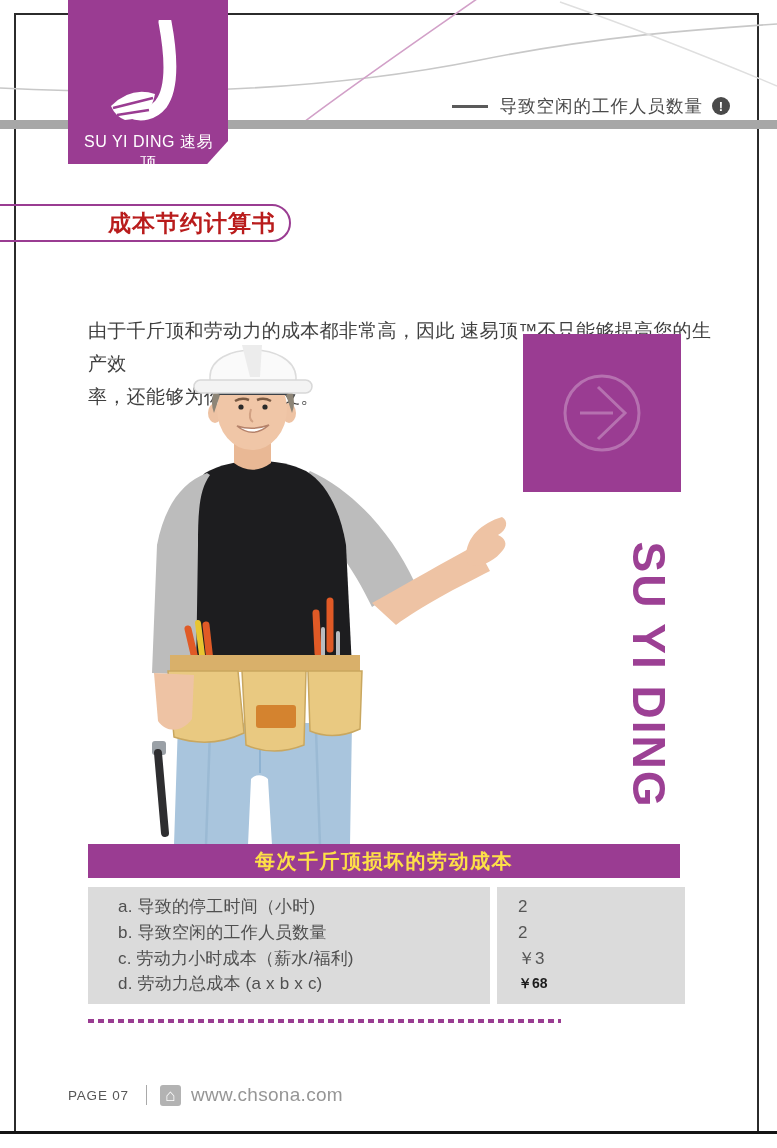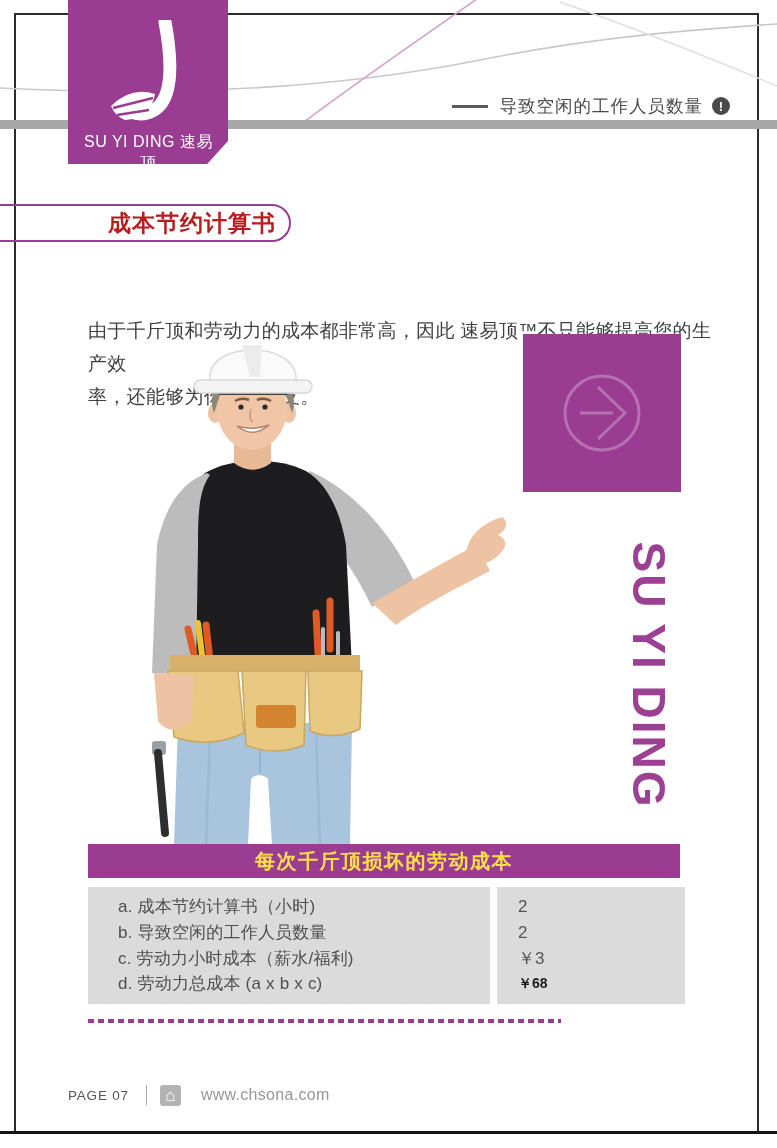--- a/index.html
+++ b/index.html
@@ -64,21 +64,21 @@
 
   .dotted-line { position:absolute; left:88px; top:1019px; width:473px; height:4px; z-index:2;
                  background:repeating-linear-gradient(90deg,#9a3c92 0 6px,transparent 6px 10px); }
 
   
   .footer { position:absolute; left:68px; top:1083px; height:24px; display:flex; align-items:center; z-index:2; }
   .page-label { font-size:13.5px; color:#575757; letter-spacing:.8px; font-weight:500; }
   .footer-sep { width:1px; height:20px; background:#a9a9a9; margin:0 13px 0 17px; }
   .home-icon { width:21px; height:21px; background:#b3b3b3; border-radius:3px; color:#fff;
                display:flex; align-items:center; justify-content:center; font-size:17px; line-height:1; }
-  .website { font-size:16px; color:#969696; margin-left:20px; letter-spacing:.3px; }
+  .website { font-size:19px; color:#969696; margin-left:10px; letter-spacing:.3px; }
 </style>
 </head>
 <body>
 
 <div class="page">
 
   <svg class="curves" viewBox="0 0 777 140">
     <path d="M0,88 C180,97 340,88 480,60 C600,36 700,29 777,24" fill="none" stroke="#c8c8c8" stroke-width="1.6"></path>
     <path d="M560,2 C640,30 715,60 777,86" fill="none" stroke="#dfdfdf" stroke-width="1.4"></path>
     <path d="M296,128 C348,88 424,36 484,-6" fill="none" stroke="#d2a0c8" stroke-width="1.6"></path>
@@ -175,21 +175,21 @@
     </svg>
   </div>
 
   <div class="vertical-brand">SU YI DING</div>
 
   <div class="cost-banner">
     <span>每次千斤顶损坏的劳动成本</span>
   </div>
 
   <div class="table-labels">
-    <div class="trow">a. 成本节约计算书（小时)</div>
+    <div class="trow">a. 导致的停工时间（小时)</div>
     <div class="trow">b. 导致空闲的工作人员数量</div>
     <div class="trow">c. 劳动力小时成本（薪水/福利)</div>
     <div class="trow">d. 劳动力总成本 (a x b x c)</div>
   </div>
   <div class="table-values">
     <div class="tval">2</div>
     <div class="tval">2</div>
     <div class="tval">￥3</div>
     <div class="tval bold">￥68</div>
   </div>

